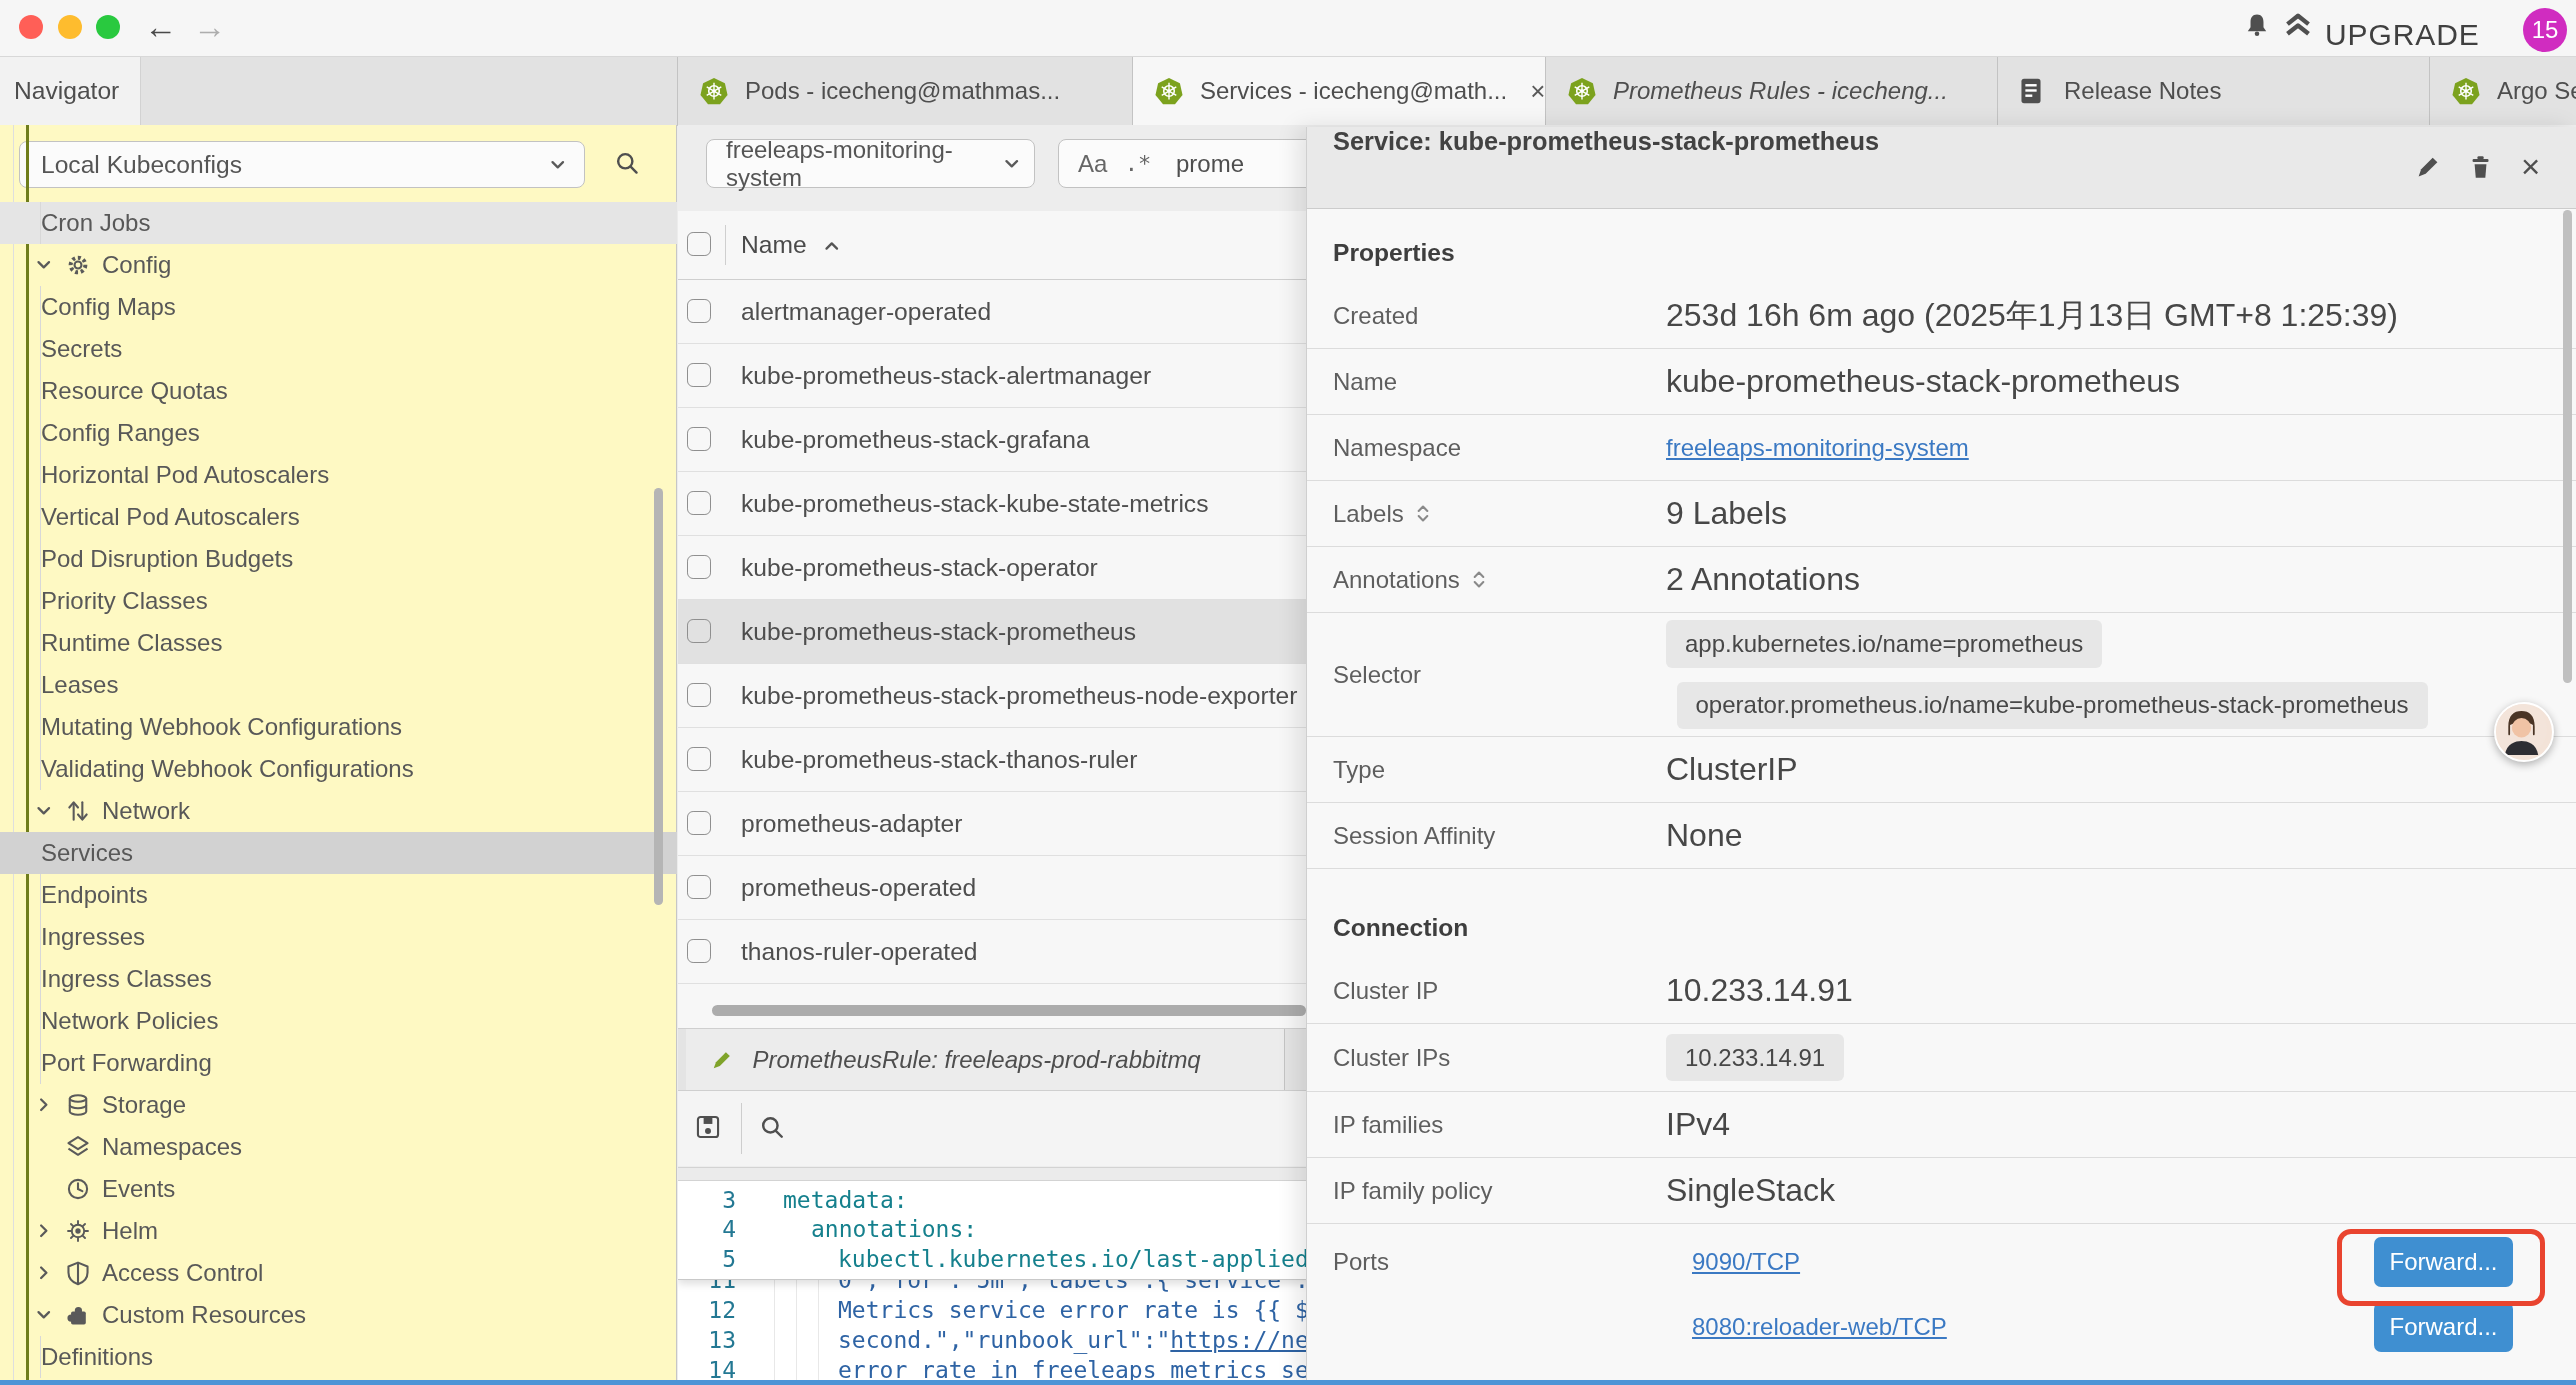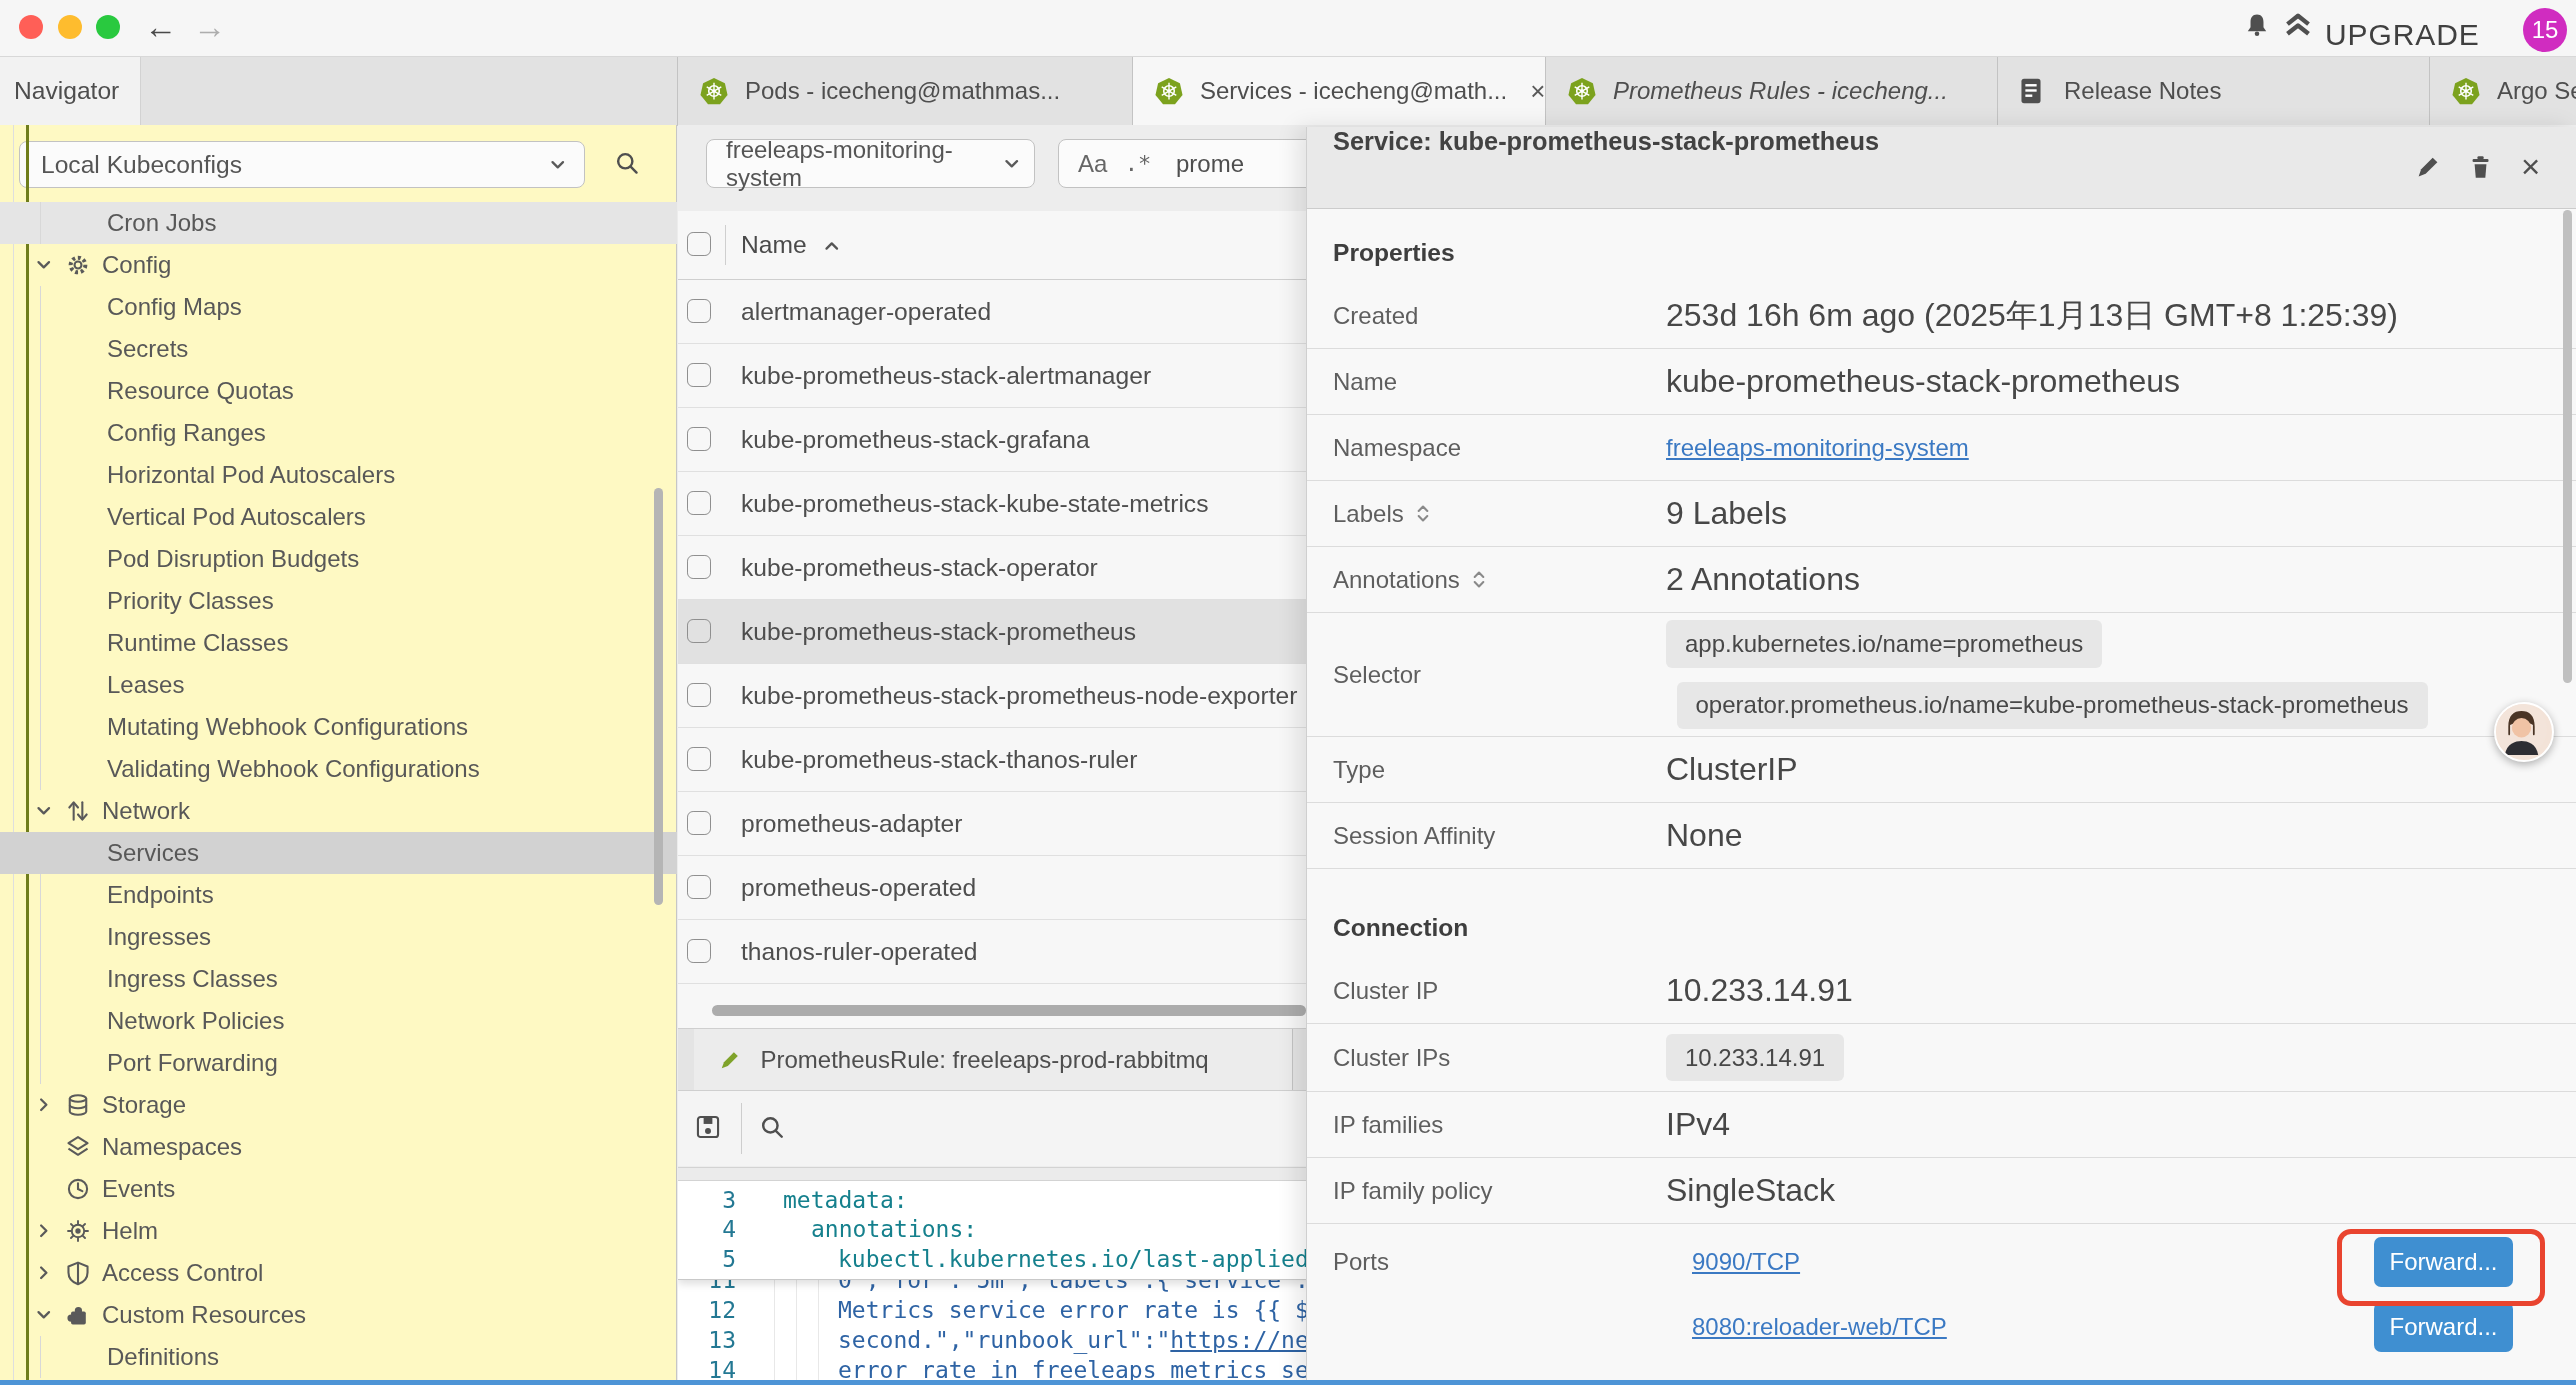--- a/index.html
+++ b/index.html
@@ -38,21 +38,21 @@
   .kubeconfig .txt{margin-left:21px;flex:1;}
   .kubeconfig .chev{margin-right:17.5px;}
   .sb-search{position:absolute;left:614px;top:24.6px;}
   .tree{position:absolute;left:0;top:77px;width:677px;}
   .acc-line{position:absolute;left:26px;top:0;width:2.6px;height:1261px;background:#6F7D1C;}
   .guide16{position:absolute;left:13px;top:0;width:0.9px;height:1261px;background:#DEDEDE;}
   .trow{position:relative;height:42px;display:flex;align-items:center;font-size:24px;color:#585858;white-space:nowrap;}
   .trow .chev{position:absolute;left:35px;top:12.3px;}
   .trow .nicon{position:absolute;left:65px;top:8px;}
   .g-label{padding-left:102px;}
-  .c-label{padding-left:107px;}
+  .c-label{padding-left:41px;}
   .row-selected{background:#D2D2D2;}
   .row-hover{background:#E5E5E5;}
   .cguide{position:absolute;left:40px;top:0;width:0.9px;height:100%;background:#D8D8D8;}
   .sb-scroll{position:absolute;left:654px;top:363px;width:8.8px;height:417px;border-radius:4.4px;background:#B5B5B5;}
   
   .main{position:absolute;left:678px;top:125px;width:1898px;height:1261px;background:#EDEDED;}
   .nsselect{position:absolute;left:28px;top:14px;width:329px;height:49px;background:#FBFBFB;border:0.9px solid #C2C2C2;border-radius:8px;
             box-sizing:border-box;display:flex;align-items:center;font-size:24px;color:#555;}
   .nsselect .txt{margin-left:19px;flex:1;}
   .nsselect .chev{margin-right:14px;}
@@ -66,22 +66,22 @@
   .thead .colsep{position:absolute;left:47px;top:14px;width:0.9px;height:40px;background:#CFCFCF;}
   .thead .hname{margin-left:63px;}
   .thead .sort{margin-left:16px;}
   .checkbox{position:absolute;left:8.8px;top:50%;margin-top:-13px;width:24px;height:24px;border:1.8px solid #8F8F8F;border-radius:6.1px;box-sizing:border-box;}
   .drow{position:relative;height:63px;border-bottom:0.9px solid #E0E0E0;display:flex;align-items:center;font-size:24.6px;color:#4E4E4E;white-space:nowrap;}
   .drow .rname{margin-left:63px;}
   .drow-selected{background:#E1E1E1;}
   .hscroll{position:absolute;left:34px;top:880px;width:594px;height:10.5px;border-radius:5.3px;background:#ACACAC;}
   
   .dock-tabs{position:absolute;left:0;top:903px;width:1898px;height:61px;background:#E4E4E4;border-top:0.9px solid #CFCFCF;border-bottom:0.9px solid #CFCFCF;box-sizing:content-box;}
-  .dtab1{position:absolute;left:16px;top:0;width:598px;height:61px;background:#ECECEC;border-right:0.9px solid #C4C4C4;
-         display:flex;align-items:center;font-size:24px;color:#4E4E4E;white-space:nowrap;overflow:hidden;}
+  .dtab1{position:absolute;left:8px;top:0;width:598px;height:61px;background:#ECECEC;border-right:0.9px solid #C4C4C4;
+         display:flex;align-items:center;font-size:24px;color:#4E4E4E;white-space:nowrap;overflow:hidden;font-style:italic;}
   .dtab1 .pen{margin-left:23px;}
   .dtab1 .dlabel{margin-left:17.5px;}
   .dtab2{position:absolute;left:609px;top:0;width:1289px;height:61px;display:flex;align-items:center;}
   .dtab2 .pen{margin-left:23px;}
   .etoolbar{position:absolute;left:0;top:966px;width:1898px;height:75px;background:#F4F4F4;}
   .etb-sep{position:absolute;left:63px;top:12.3px;width:0.9px;height:51px;background:#CDCDCD;}
   .esave{position:absolute;left:16px;top:22px;}
   .esearch{position:absolute;left:81px;top:23px;}
   .eband{position:absolute;left:0;top:1042px;width:1898px;height:12.3px;background:#EBEBEB;border-top:0.9px solid #D3D3D3;border-bottom:0.9px solid #D3D3D3;box-sizing:content-box;}
   .editor{position:absolute;left:0;top:1056px;width:1898px;height:205px;background:#FFFFFF;overflow:hidden;

